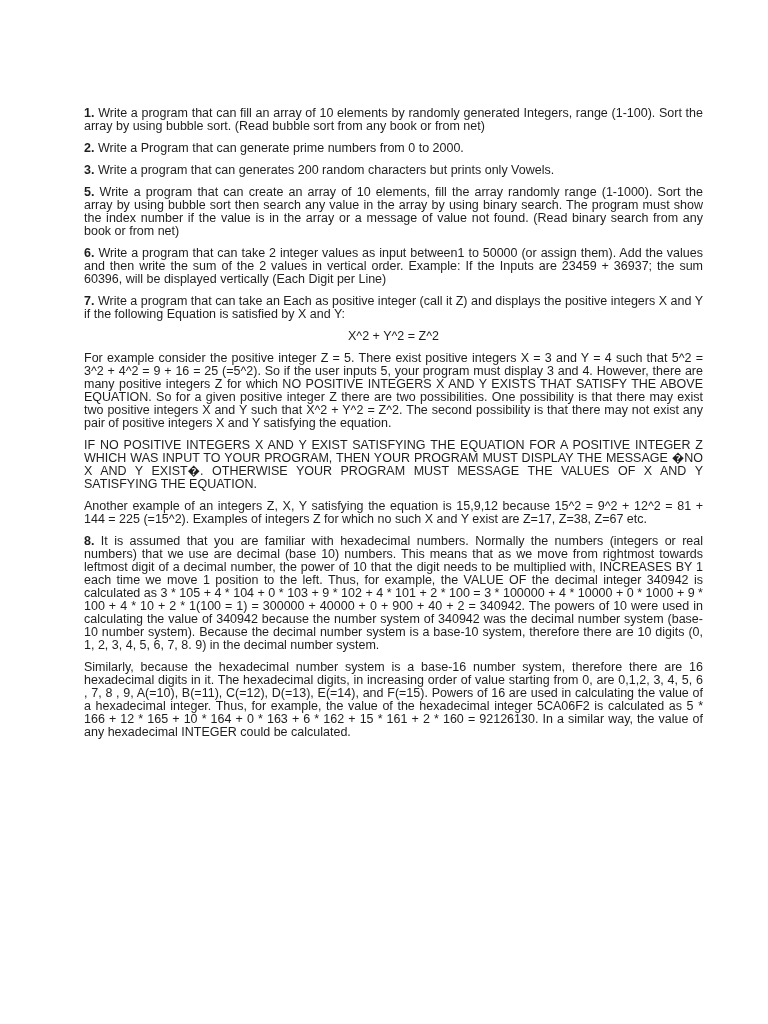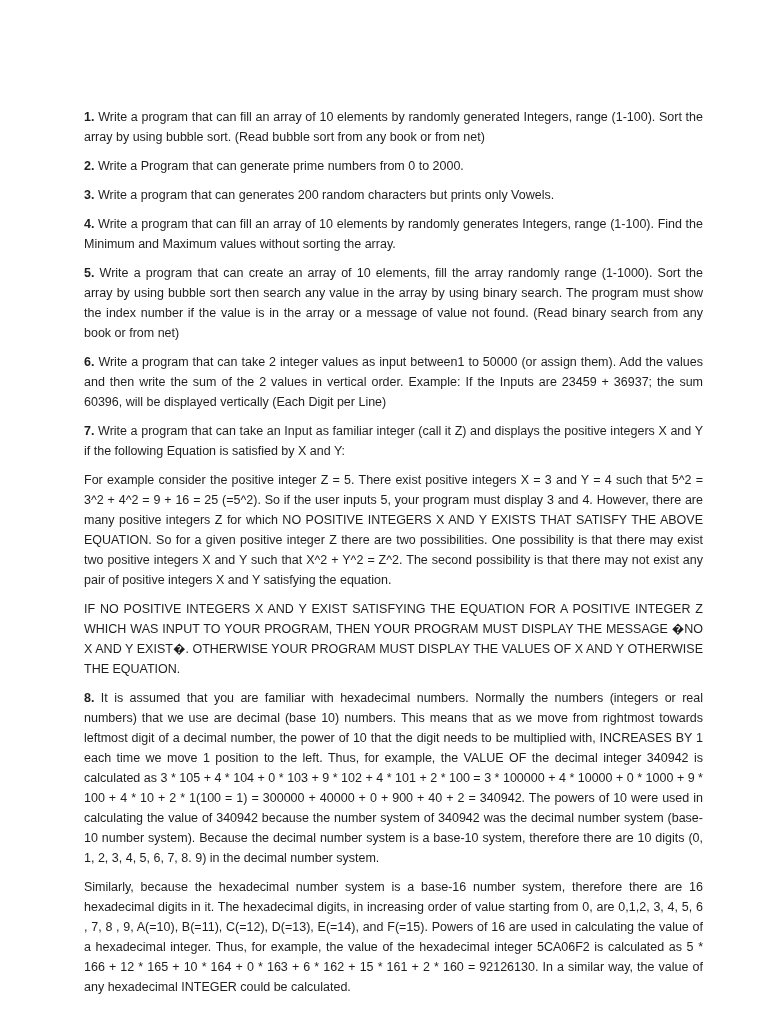--- a/index.html
+++ b/index.html
@@ -19,21 +19,21 @@
     background: #ffffff;
     overflow: hidden;
   }
   .content {
     position: absolute;
     left: 84px;
     top: 107px;
     width: 619px;
     color: #1e1e1e;
     font-size: 12.5px;
-    line-height: 20px;
+    line-height: 13px;
     text-align: justify;
   }
   .para {
     margin: 0 0 9px 0;
   }
   .qnum {
     font-weight: bold;
   }
   .equation {
     margin: 0 0 9px 0;
@@ -45,32 +45,33 @@
 
 <div class="page">
   <div class="content">
 
     <p class="para"><b class="qnum">1.</b> <span>Write a program that can fill an array of 10 elements by randomly generated Integers, range (1-100). Sort the array by using bubble sort. (Read bubble sort from any book or from net)</span></p>
 
     <p class="para"><b class="qnum">2.</b> <span>Write a Program that can generate prime numbers from 0 to 2000.</span></p>
 
     <p class="para"><b class="qnum">3.</b> <span>Write a program that can generates 200 random characters but prints only Vowels.</span></p>
 
-    <p class="para"><b class="qnum">4.</b> <span>Write a program that can fill an array of 10 elements by randomly generates Integers, range (1-100). Find the Minimum and Maximum values without sorting the array.</span></p>
 
     <p class="para"><b class="qnum">5.</b> <span>Write a program that can create an array of 10 elements, fill the array randomly range (1-1000). Sort the array by using bubble sort then search any value in the array by using binary search. The program must show the index number if the value is in the array or a message of value not found. (Read binary search from any book or from net)</span></p>
 
     <p class="para"><b class="qnum">6.</b> <span>Write a program that can take 2 integer values as input between1 to 50000 (or assign them). Add the values and then write the sum of the 2 values in vertical order. Example: If the Inputs are 23459 + 36937; the sum 60396, will be displayed vertically (Each Digit per Line)</span></p>
 
-    <p class="para"><b class="qnum">7.</b> <span>Write a program that can take an Input as familiar integer (call it Z) and displays the positive integers X and Y if the following Equation is satisfied by X and Y:</span></p>
+    <p class="para"><b class="qnum">7.</b> <span>Write a program that can take an Each as positive integer (call it Z) and displays the positive integers X and Y if the following Equation is satisfied by X and Y:</span></p>
 
+    <p class="equation">X^2  +  Y^2 = Z^2</p>
 
     <p class="para"><span>For example consider the positive integer Z = 5. There exist positive integers X = 3 and Y = 4 such that 5^2 = 3^2 + 4^2 = 9 + 16 = 25 (=5^2). So if the user inputs 5, your program must display 3 and 4. However, there are many positive integers Z for which NO POSITIVE INTEGERS X AND Y EXISTS THAT SATISFY THE ABOVE EQUATION. So for a given positive integer Z there are two possibilities. One possibility is that there may exist two positive integers X and Y such that X^2 + Y^2 = Z^2.  The second possibility is that there may not exist any pair of positive integers X and Y satisfying the equation.</span></p>
 
-    <p class="para"><span>IF NO POSITIVE INTEGERS X AND Y EXIST SATISFYING THE EQUATION FOR A POSITIVE INTEGER Z WHICH WAS INPUT TO YOUR PROGRAM, THEN YOUR PROGRAM MUST DISPLAY THE MESSAGE �NO X AND Y EXIST�. OTHERWISE YOUR PROGRAM MUST DISPLAY THE VALUES OF X AND Y OTHERWISE THE EQUATION.</span></p>
+    <p class="para"><span>IF NO POSITIVE INTEGERS X AND Y EXIST SATISFYING THE EQUATION FOR A POSITIVE INTEGER Z WHICH WAS INPUT TO YOUR PROGRAM, THEN YOUR PROGRAM MUST DISPLAY THE MESSAGE �NO X AND Y EXIST�. OTHERWISE YOUR PROGRAM MUST MESSAGE THE VALUES OF X AND Y SATISFYING THE EQUATION.</span></p>
 
+    <p class="para"><span>Another example of an integers Z, X, Y satisfying the equation is 15,9,12 because 15^2 = 9^2 + 12^2 = 81 + 144 = 225 (=15^2). Examples of integers Z for which no such X and Y exist are Z=17, Z=38, Z=67 etc.</span></p>
 
     <p class="para"><b class="qnum">8.</b> <span>It is assumed that you are familiar with hexadecimal numbers. Normally the numbers (integers or real numbers) that we use are decimal (base 10) numbers. This means that as we move from rightmost towards leftmost digit of a decimal number, the power of 10 that the digit needs to be multiplied with, INCREASES BY 1 each time we move 1 position to the left. Thus, for example, the VALUE OF the decimal integer 340942 is calculated as 3 * 105 + 4 * 104 + 0 * 103  + 9      * 102 + 4 * 101 + 2 * 100  =  3 * 100000 + 4 * 10000 + 0 * 1000 + 9 * 100 + 4 * 10 + 2 * 1(100 = 1) = 300000 + 40000 + 0 + 900 + 40 + 2 = 340942. The powers of 10 were used in calculating the value of 340942 because the number system of 340942 was the decimal number system (base-10 number system). Because the decimal number system is a base-10 system, therefore there are 10 digits (0, 1, 2, 3, 4, 5, 6, 7, 8. 9) in the decimal number system.</span></p>
 
     <p class="para"><span>Similarly, because the hexadecimal number system is a base-16 number system, therefore there are 16 hexadecimal digits in it. The hexadecimal digits, in increasing order of value starting from 0,  are 0,1,2, 3, 4, 5, 6 , 7, 8 , 9, A(=10), B(=11), C(=12), D(=13), E(=14), and F(=15). Powers of 16 are used in calculating the value of a hexadecimal integer. Thus, for example, the value of the hexadecimal integer 5CA06F2 is calculated as 5 * 166  + 12 * 165 + 10 * 164 + 0 * 163 + 6 * 162 +  15 * 161 + 2 * 160 =   92126130. In a similar way, the value of any hexadecimal INTEGER could be calculated.</span></p>
 
   </div>
 </div>
 
 </body></html>

